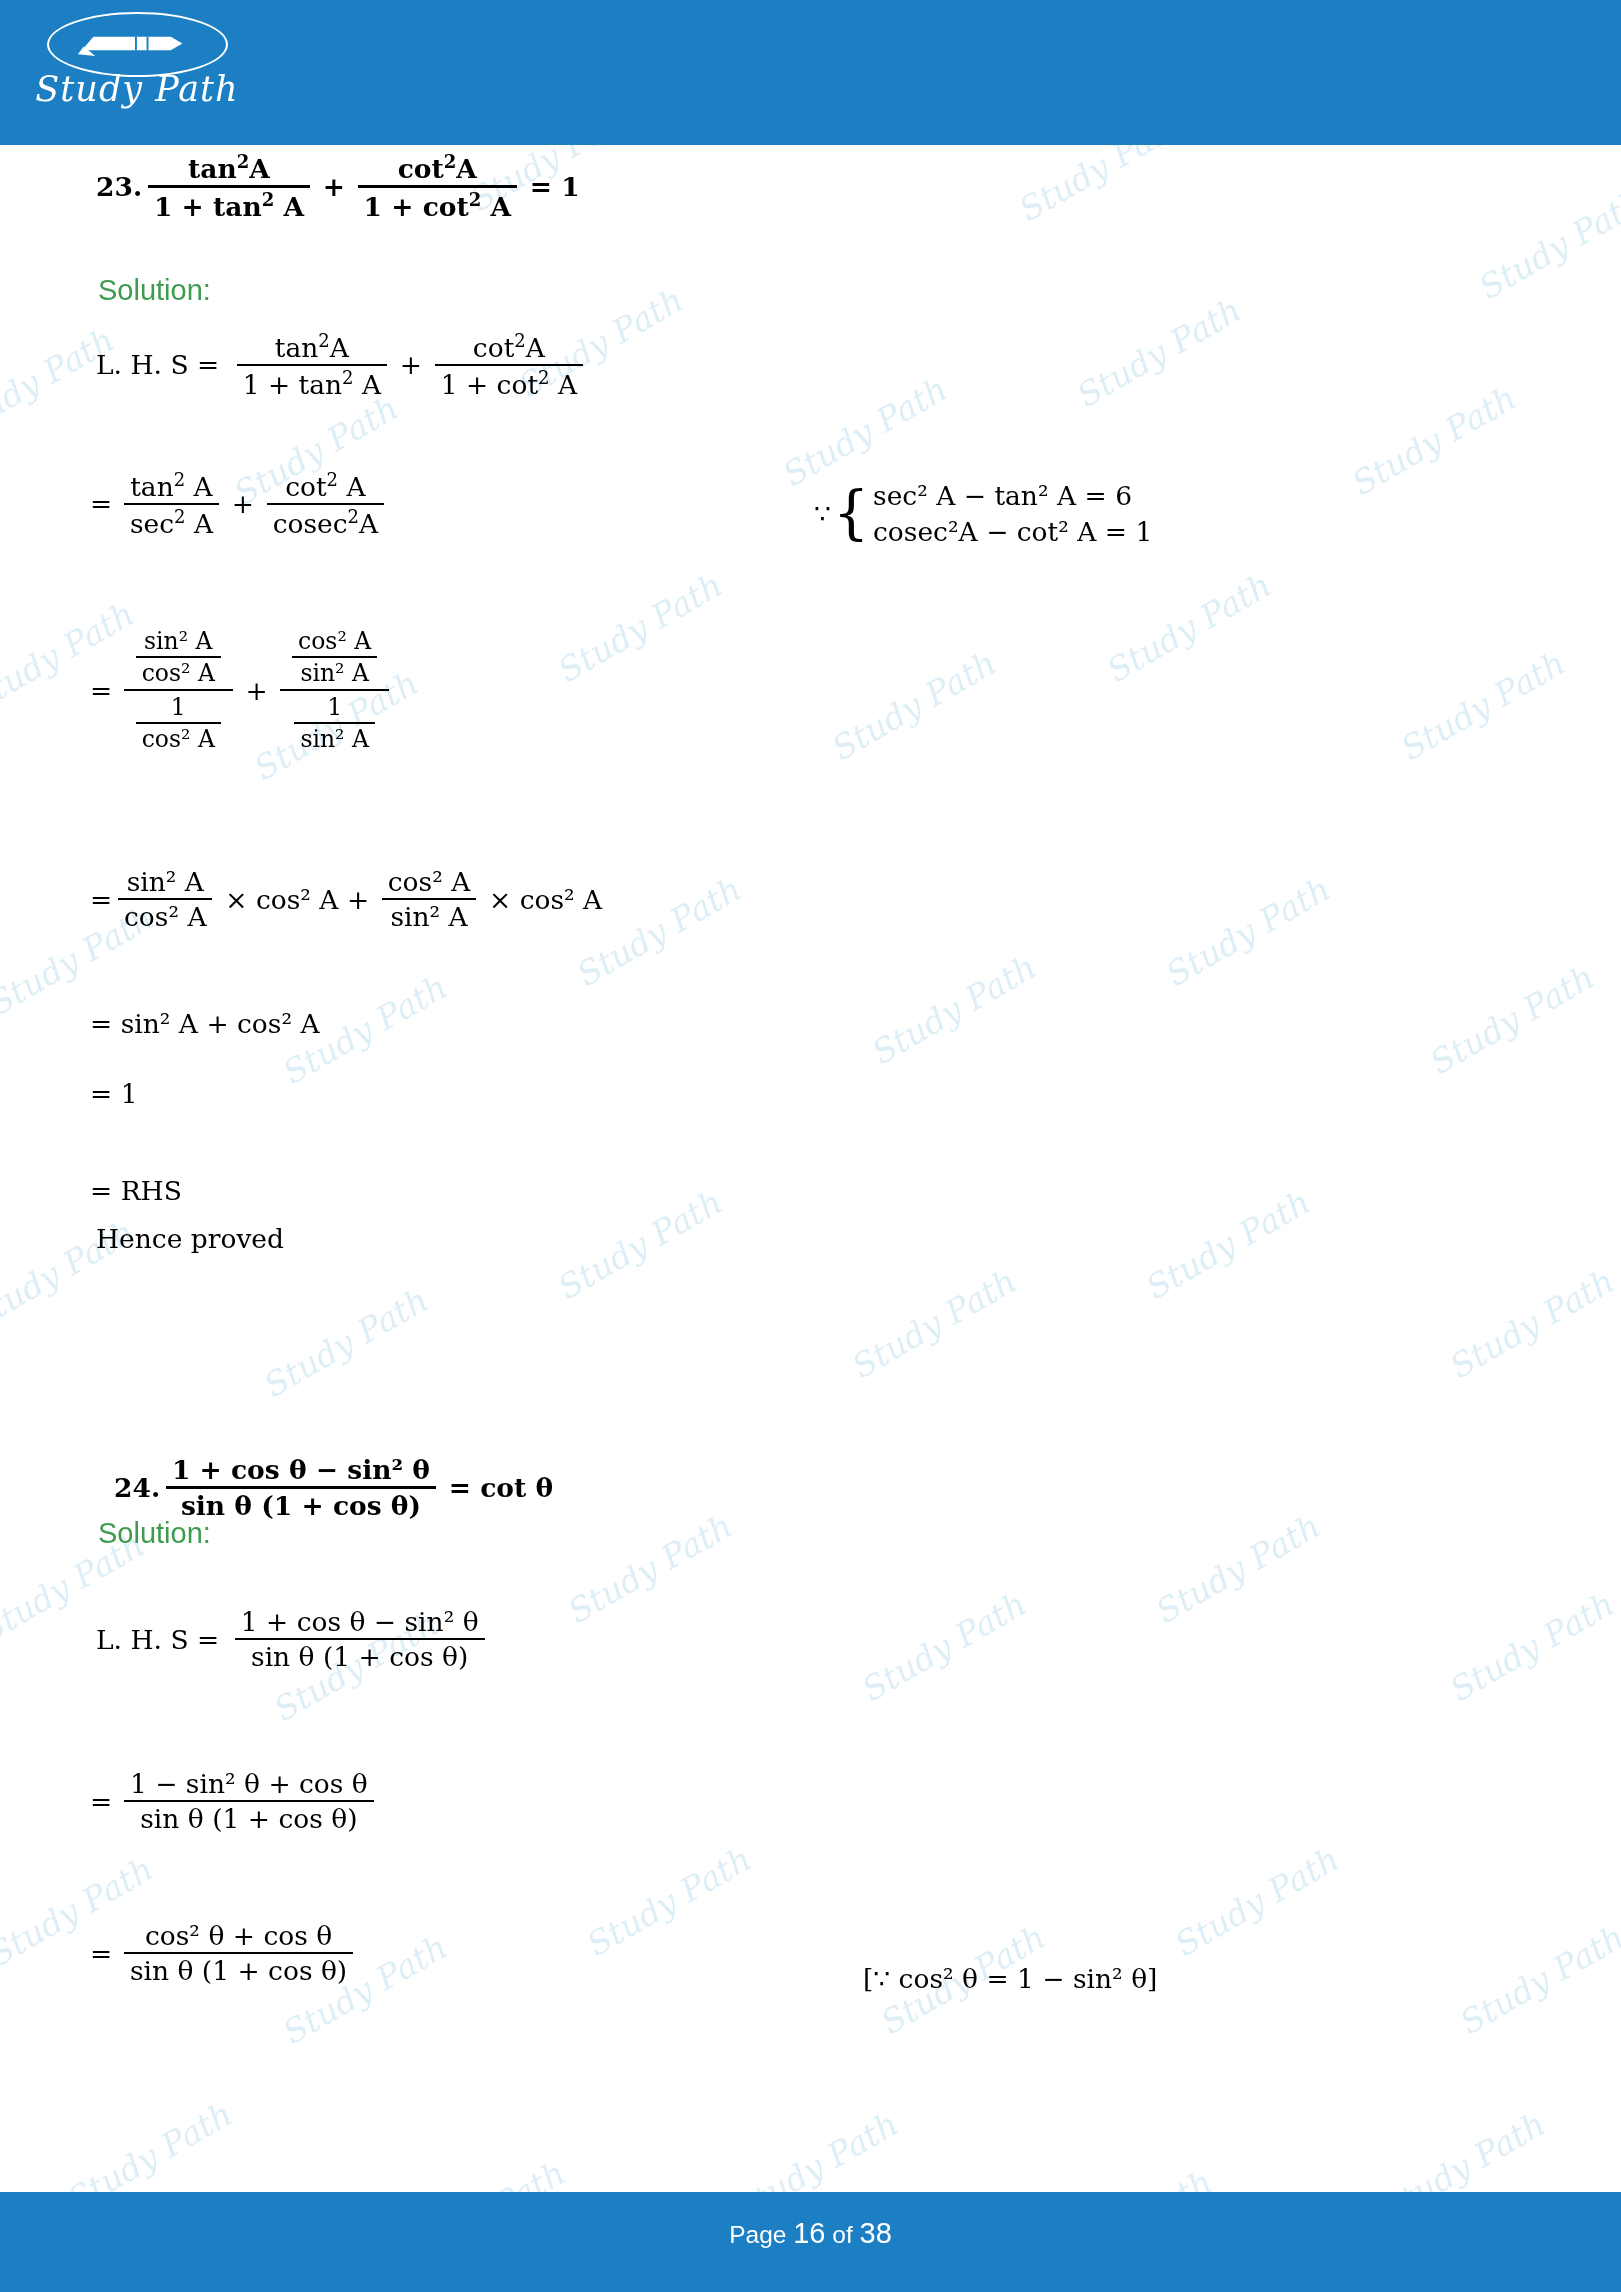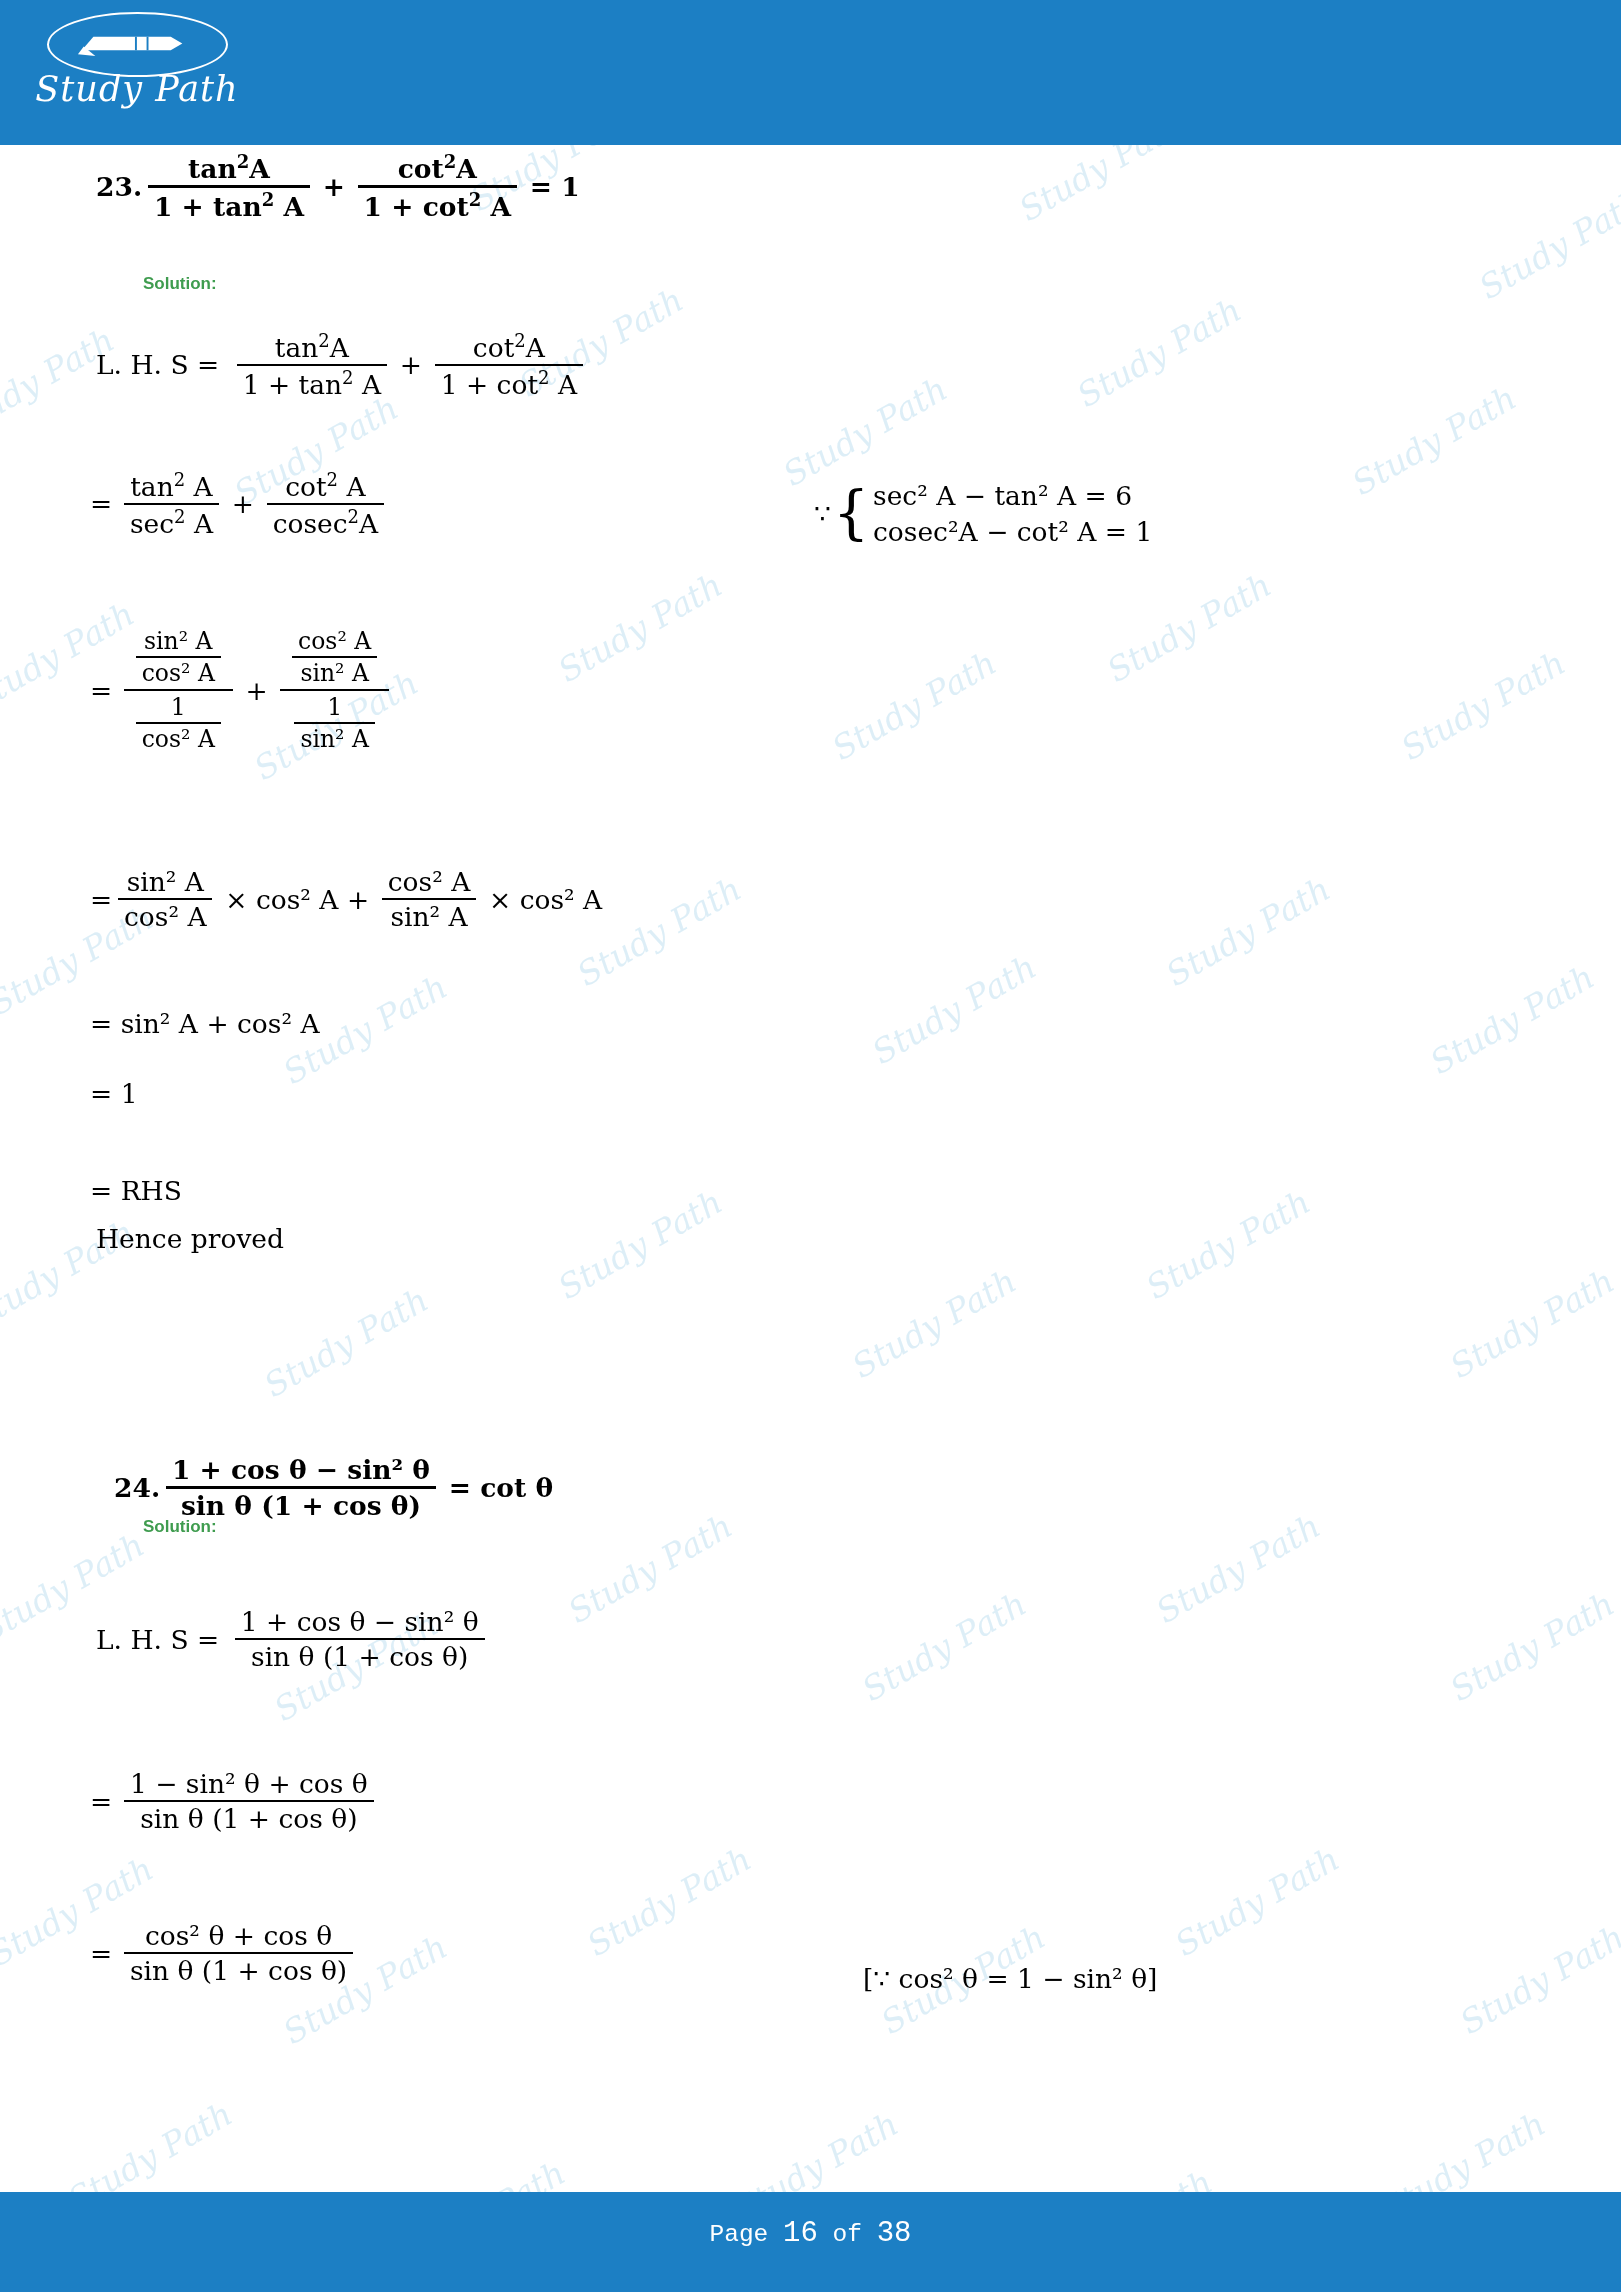--- a/index.html
+++ b/index.html
@@ -90,21 +90,21 @@
     width: 1621px; height: 101px;
     background: #1c7fc4;
     z-index: 3;
   }
   .footer-text {
     position: absolute;
     left: 0; top: 2217px;
     width: 1621px;
     text-align: center;
     color: #ffffff;
-    font-family: Liberation Mono, monospace;
+    font-family: Liberation Sans, sans-serif;
     font-size: 24.5px;
     z-index: 4;
   }
   .footer-text .num { font-size: 29px; }
 
   
   .content {
     position: absolute;
     left: 0; top: 145px;
     width: 1621px;
@@ -115,24 +115,23 @@
 
   .mathline {
     font-family: "DejaVu Serif", serif;
     font-size: 26.5px;
     color: #000000;
     white-space: nowrap;
   }
   .bold { font-weight: bold; }
   .soln {
     font-family: "Liberation Sans", sans-serif;
-    font-weight: bold;
-    font-size: 17px;
+    font-weight: normal;
+    font-size: 29px;
     color: #3f9c4f;
-    margin-left: 45px;
   }
 
   
   .row { display: inline-flex; align-items: center; }
   .frac {
     display: inline-flex;
     flex-direction: column;
     align-items: center;
     vertical-align: middle;
     margin: 0 5.9px;

